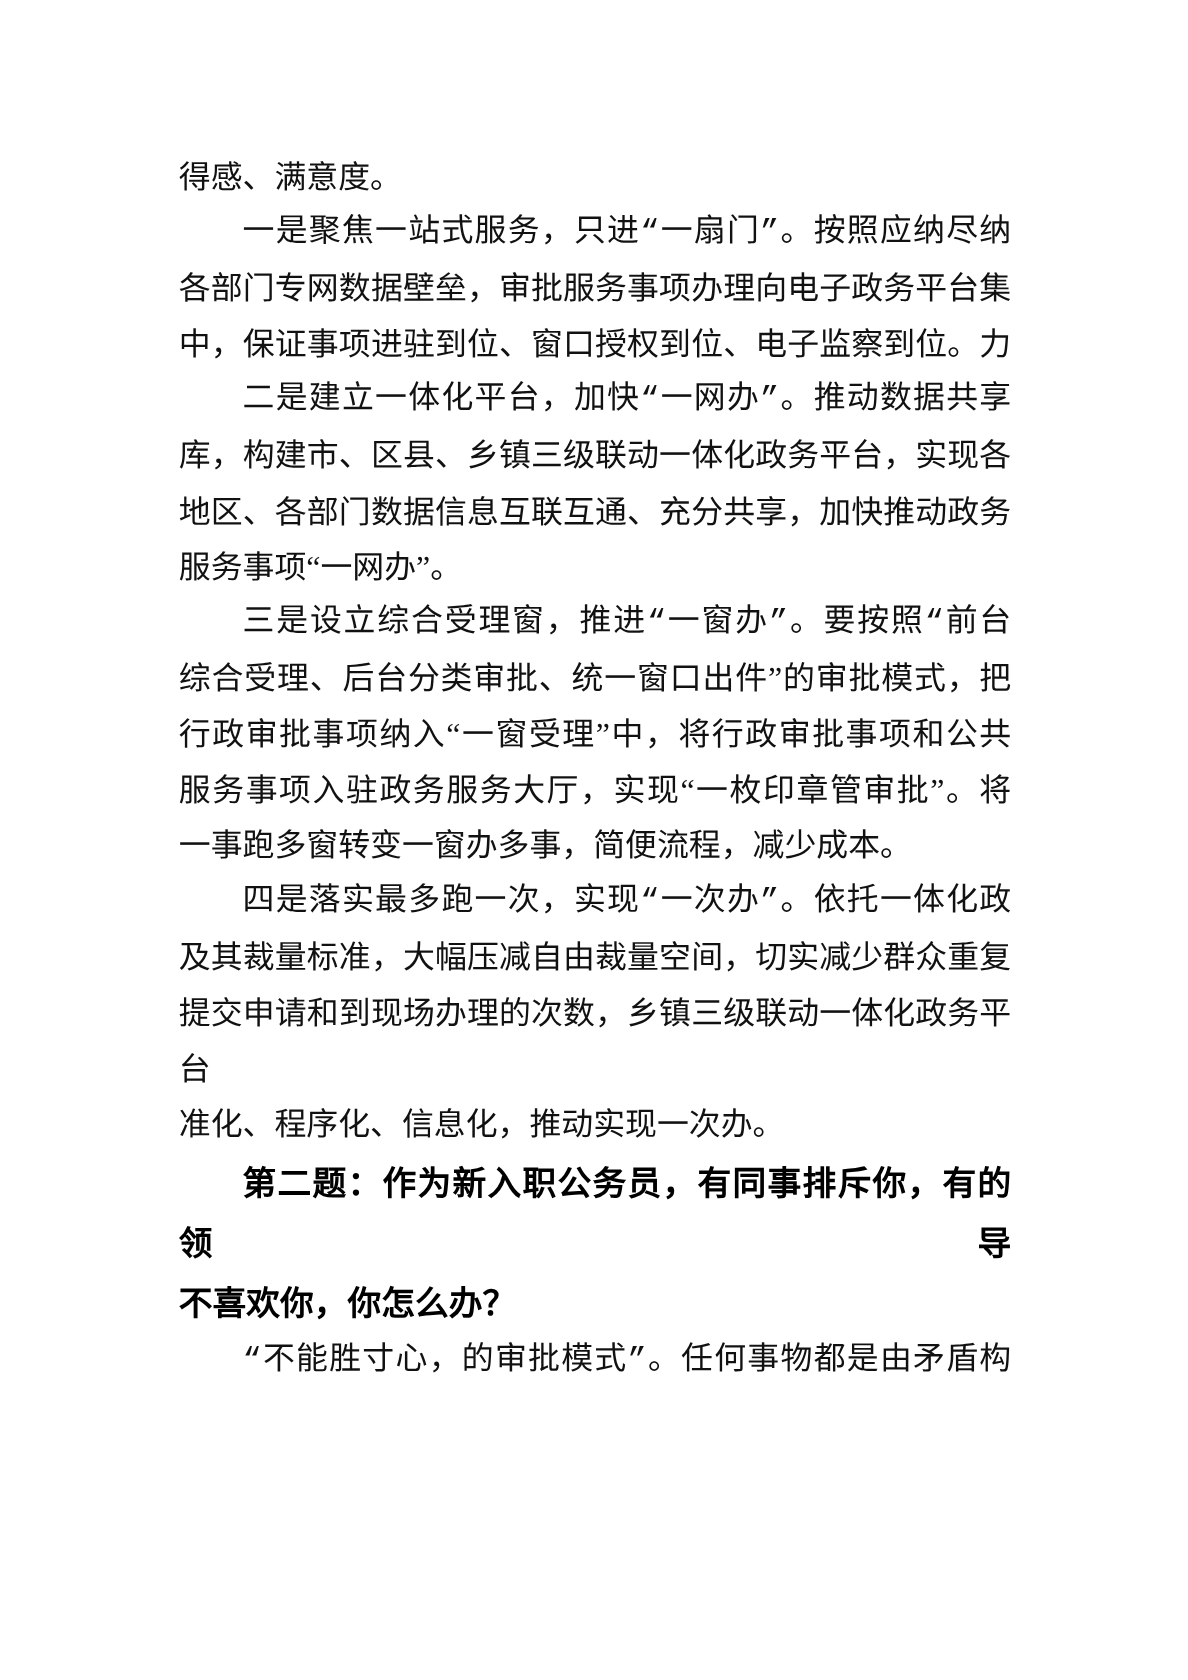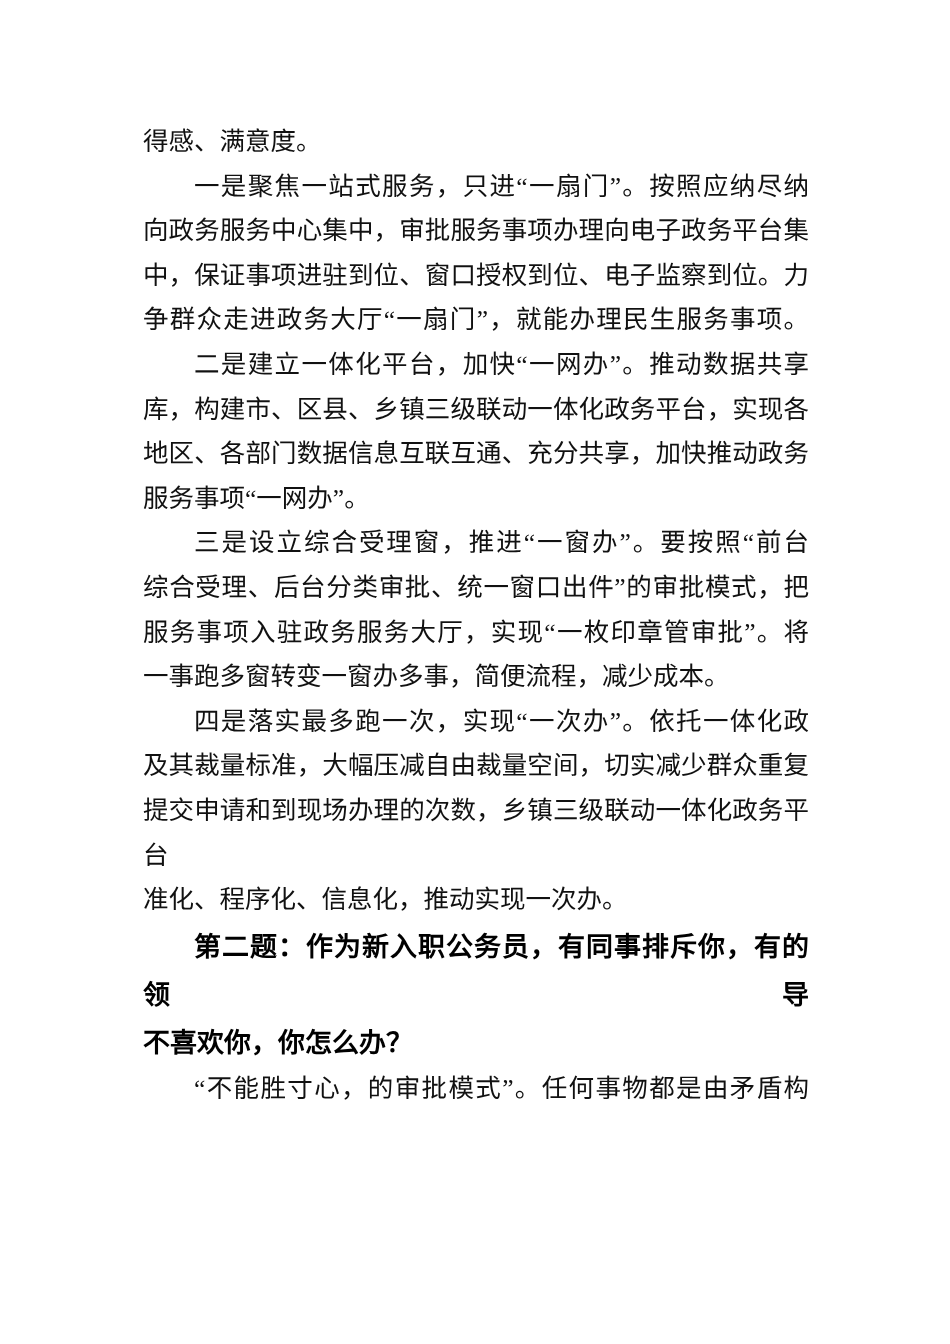--- a/index.html
+++ b/index.html
@@ -46,46 +46,47 @@
 
   
   .line.noj {
     white-space: normal;
     text-align: left;
     text-align-last: left;
   }
 
   .line.indent {
     text-indent: 51px;
+    font-family: Liberation Mono, monospace;
   }
 
   .line.bold {
     font-family: Liberation Serif, serif;
     font-weight: 700;
     font-size: 27px;
     line-height: 48px;
     color: #000000;
   }
 </style>
 </head>
 <body>
 
 <main class="page">
   <div class="textblock" id="doc-body">
       <div class="line noj">得感、满意度。</div>
       <div class="line justify indent">一是聚焦一站式服务，只进“一扇门”。按照应纳尽纳</div>
-      <div class="line justify">向政务服务中心集中，审批服务事项办理向电子政务平台集</div>
+      <div class="line justify">各部门专网数据壁垒，审批服务事项办理向电子政务平台集</div>
       <div class="line justify">中，保证事项进驻到位、窗口授权到位、电子监察到位。力</div>
-      <div class="line justify">争群众走进政务大厅“一扇门”，就能办理民生服务事项。</div>
       <div class="line justify indent">二是建立一体化平台，加快“一网办”。推动数据共享</div>
       <div class="line justify">库，构建市、区县、乡镇三级联动一体化政务平台，实现各</div>
       <div class="line justify">地区、各部门数据信息互联互通、充分共享，加快推动政务</div>
       <div class="line noj">服务事项“一网办”。</div>
       <div class="line justify indent">三是设立综合受理窗，推进“一窗办”。要按照“前台</div>
       <div class="line justify">综合受理、后台分类审批、统一窗口出件”的审批模式，把</div>
+      <div class="line justify">行政审批事项纳入“一窗受理”中，将行政审批事项和公共</div>
       <div class="line justify">服务事项入驻政务服务大厅，实现“一枚印章管审批”。将</div>
       <div class="line noj">一事跑多窗转变一窗办多事，简便流程，减少成本。</div>
       <div class="line justify indent">四是落实最多跑一次，实现“一次办”。依托一体化政</div>
       <div class="line justify">及其裁量标准，大幅压减自由裁量空间，切实减少群众重复</div>
       <div class="line justify">提交申请和到现场办理的次数，乡镇三级联动一体化政务平台</div>
       <div class="line noj">准化、程序化、信息化，推动实现一次办。</div>
       <div class="line justify indent bold">第二题：作为新入职公务员，有同事排斥你，有的领导</div>
       <div class="line noj bold">不喜欢你，你怎么办？</div>
       <div class="line justify indent">“不能胜寸心，的审批模式”。任何事物都是由矛盾构</div>
     </div>

